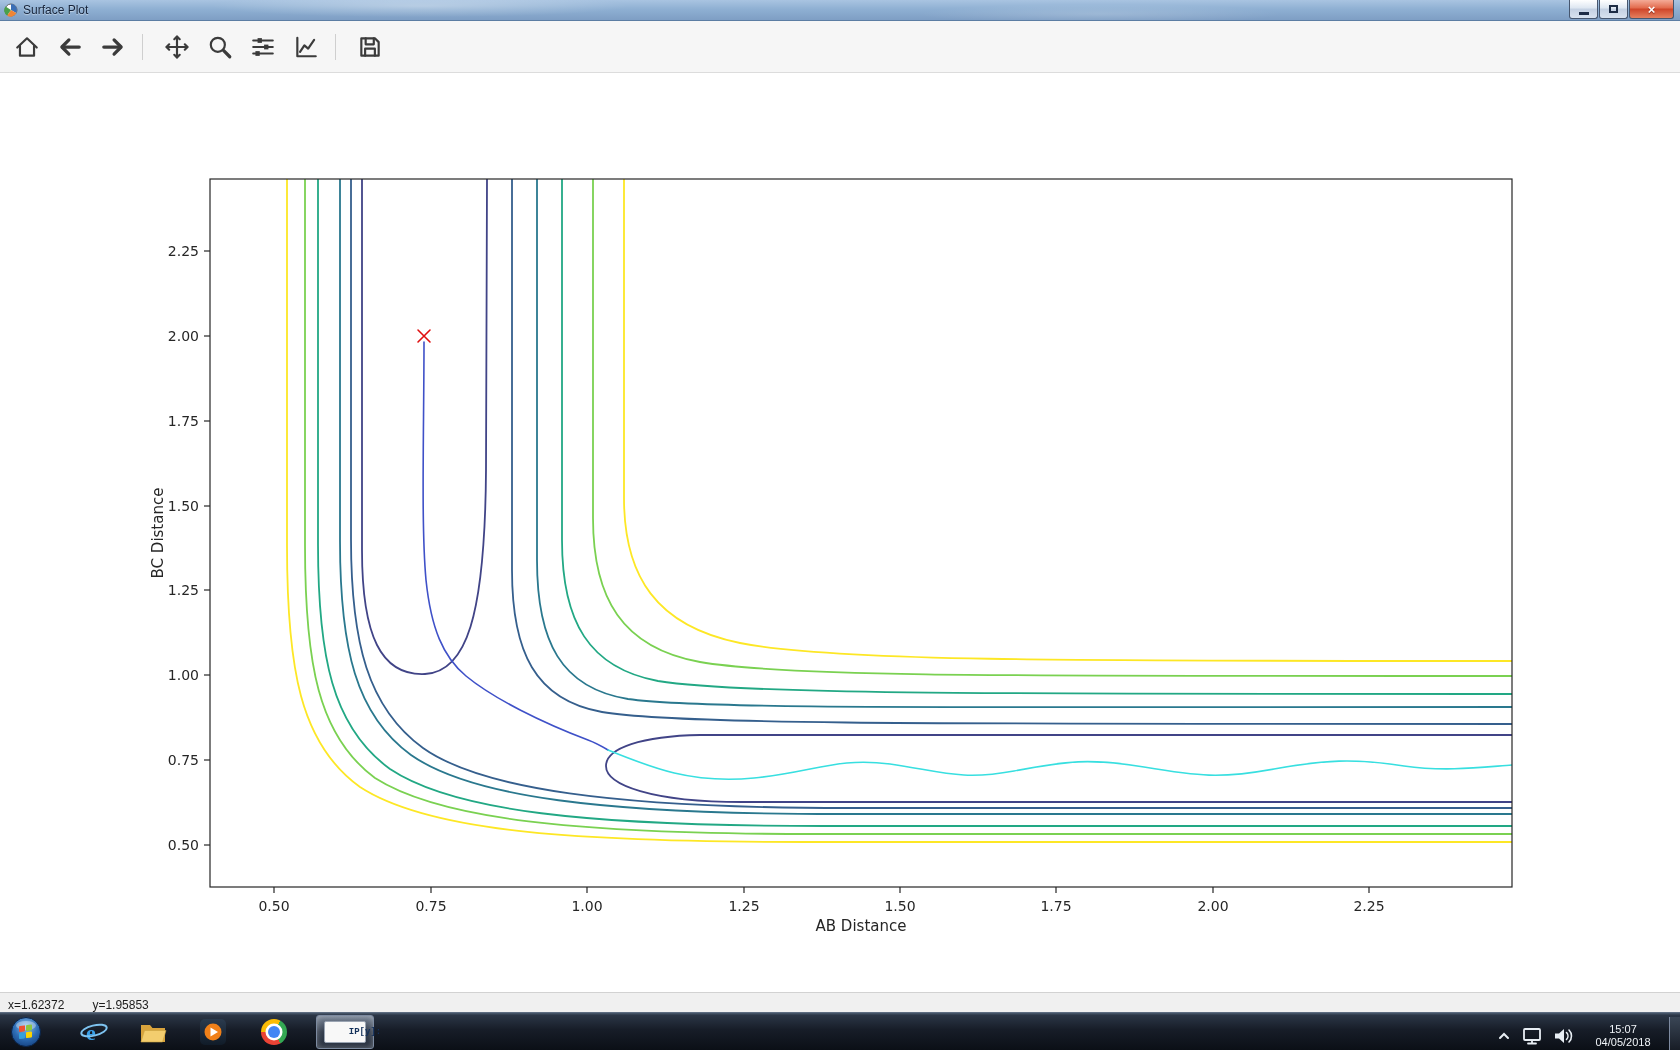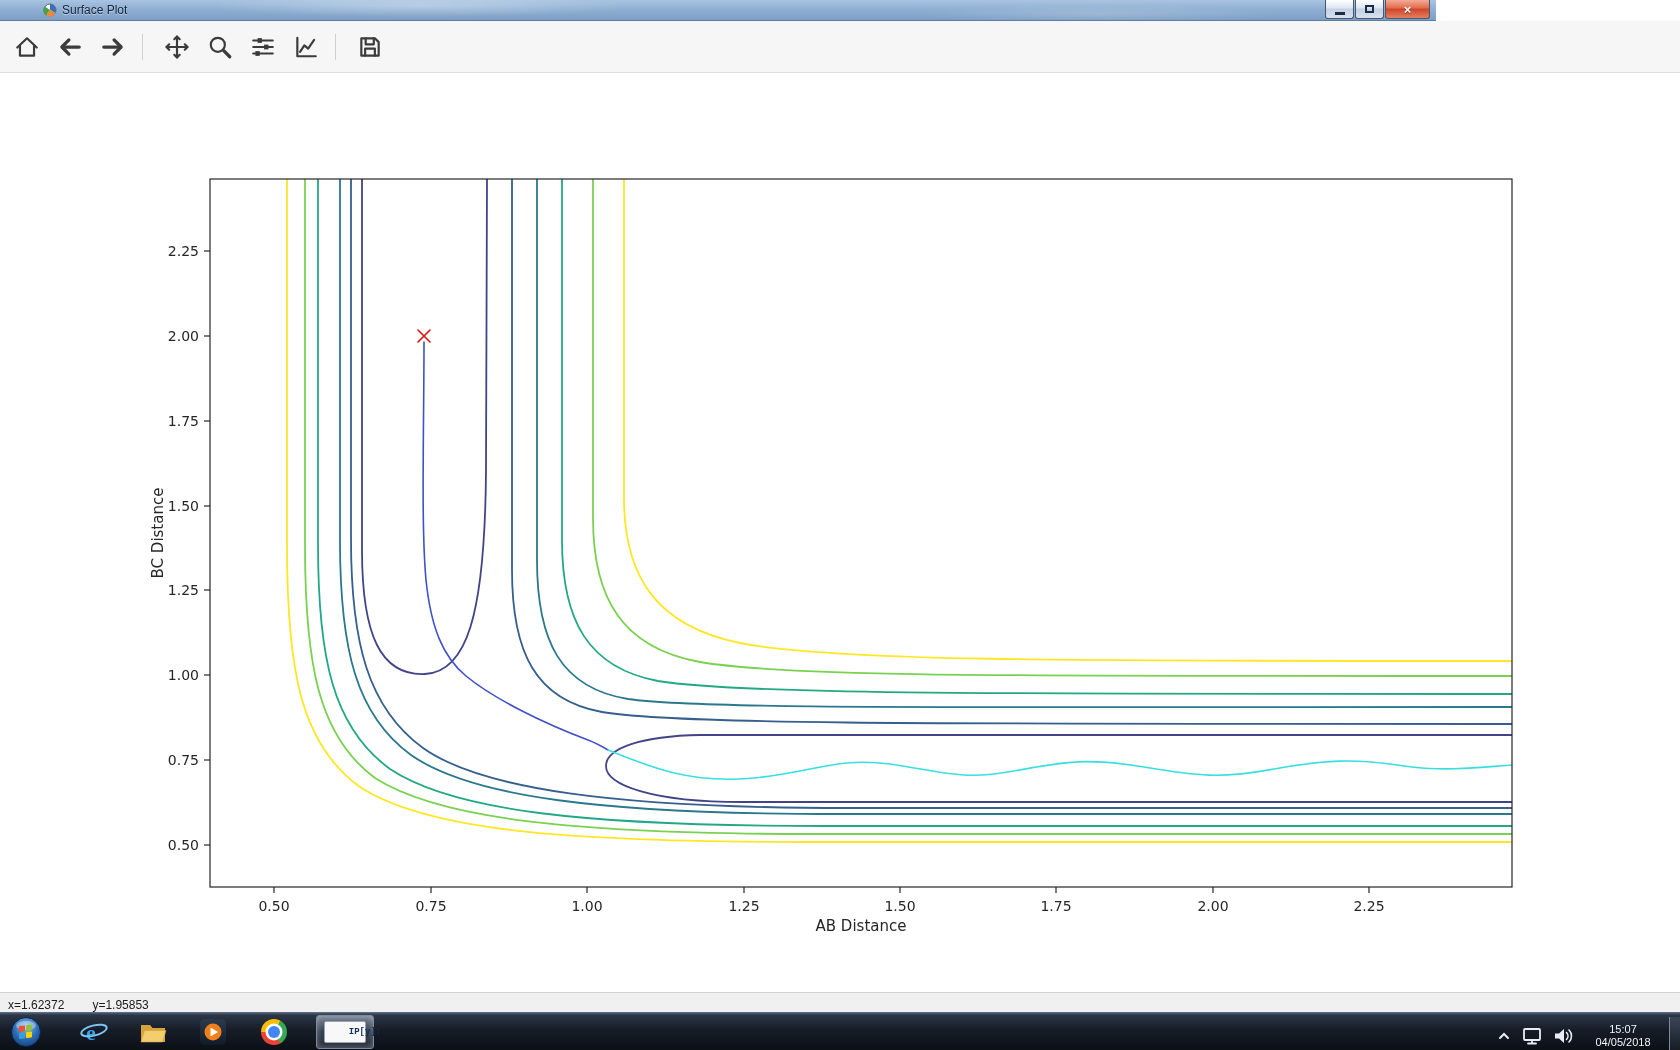--- a/index.html
+++ b/index.html
@@ -1,24 +1,24 @@
 <!DOCTYPE html>
 <html><head>
 <meta charset="utf-8">
 <style>
   * { margin:0; padding:0; box-sizing:border-box; }
   html,body { width:1680px; height:1050px; overflow:hidden; font-family:"Liberation Sans", sans-serif; }
   #screen { position:relative; width:1680px; height:1050px; background:#fff; }
 
   
-  .titlebar { position:absolute; left:0; top:0; width:1436px; height:21px;
+  .titlebar { position:absolute; left:0; top:0; width:1680px; height:21px;
     background: radial-gradient(300px 16px at 420px 6px, rgba(255,255,255,.30), transparent 70%),
                 radial-gradient(260px 14px at 1100px 14px, rgba(255,255,255,.18), transparent 70%),
                 linear-gradient(180deg,#a9c4e1 0%,#8fb0d3 45%,#7e9ec4 100%);
-    border-bottom:1px solid #5c7da3; display:flex; align-items:center;padding-left:39px; }
+    border-bottom:1px solid #5c7da3; display:flex; align-items:center; }
   .titlebar .app-icon { margin:0 5px 0 4px; display:flex; }
   .titlebar .title-text { font-size:12px; color:#15233a; text-shadow:0 1px 1px rgba(255,255,255,.5); }
   .winbtns { position:absolute; right:6px; top:0; display:flex; gap:1px; }
   .winbtn { width:29px; height:19px; border:1px solid #46566e; border-top:none; border-radius:0 0 3px 3px;
     background:linear-gradient(#ffffff,#dde6f1 45%,#c3d0e2 50%,#d8e2ef);
     display:flex; align-items:center; justify-content:center; cursor:default; }
   .winbtn .min-glyph { width:10px; height:3px; background:#1d2c45; margin-top:8px; }
   .winbtn .max-glyph { width:9px; height:8px; border:2px solid #1d2c45; background:transparent; }
   .winbtn.close { width:45px; background:linear-gradient(#f4ab97,#e26a4c 45%,#cf4529 50%,#e5805f);
     color:#fff; font-size:13px; font-weight:bold; text-shadow:0 1px 1px rgba(60,0,0,.5); }

